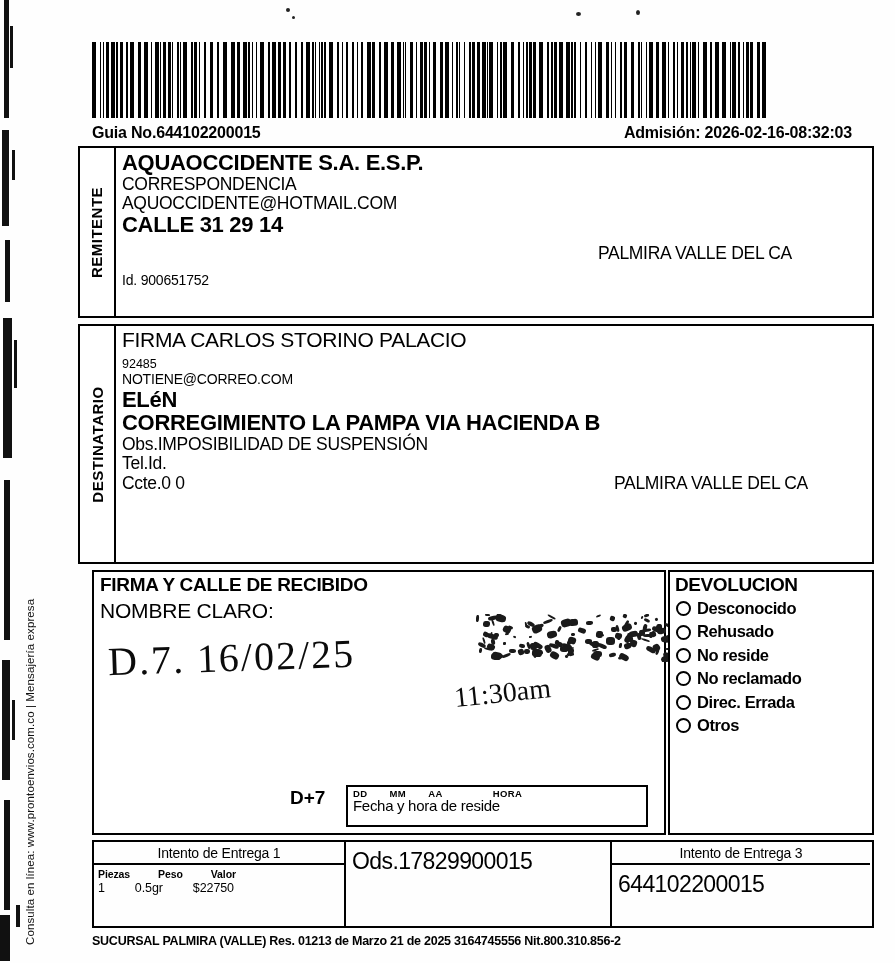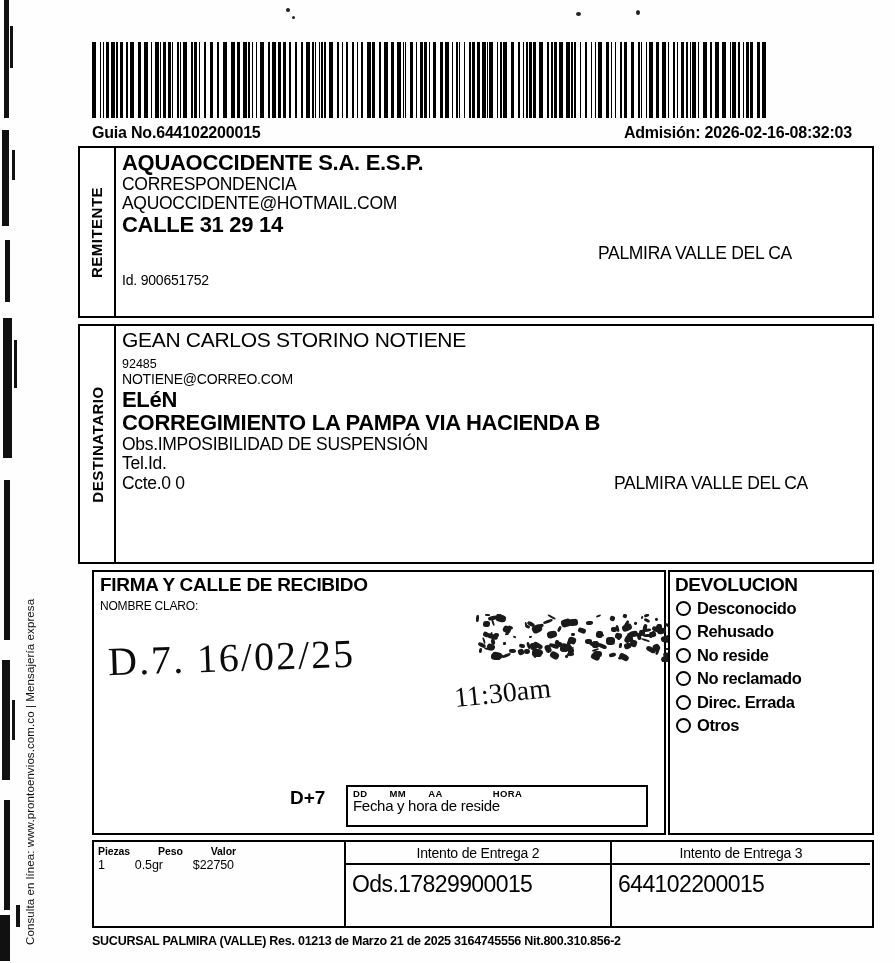--- a/index.html
+++ b/index.html
@@ -121,21 +121,21 @@
   }
 
   
   .firma-title {
     font-size: 19px;
     font-weight: bold;
     letter-spacing: -0.3px;
     padding: 2px 0 0 6px;
   }
   .nombre-claro {
-    font-size: 12px;
+    font-size: 21px;
     letter-spacing: -0.2px;
     padding: 3px 0 0 6px;
   }
   .handwriting {
     position: absolute;
     font-family: "Liberation Serif", serif;
     color: #0b0b0b;
   }
   .hw1 {
     left: 14px; top: 62px;
@@ -586,21 +586,21 @@
       <div class="right-city" style="margin-top:6px;">PALMIRA VALLE DEL CA</div>
       <div class="line-sm" style="margin-top:8px;">Id. 900651752</div>
     </div>
   </div>
 
   <div class="box" id="destinatario-box">
     <div class="vlabel">
       <span>DESTINATARIO</span>
     </div>
     <div class="dest-body">
-      <div class="line-big" style="font-weight:normal;font-size:21px;">GEAN CARLOS STORINO NOTIENE</div>
+      <div class="line-big" style="font-weight:normal;font-size:21px;">FIRMA CARLOS STORINO PALACIO</div>
       <div class="line-xs" style="margin-top:6px;">92485</div>
       <div class="line-sm">NOTIENE@CORREO.COM</div>
       <div class="line-big">ELéN</div>
       <div class="line-big">CORREGIMIENTO LA PAMPA VIA HACIENDA B</div>
       <div class="line-norm">Obs.IMPOSIBILIDAD DE SUSPENSIÓN</div>
       <div class="line-norm">Tel.Id.</div>
       <div style="display:flex;align-items:baseline;">
         <div class="line-norm">Ccte.0 0</div>
         <div class="line-norm" style="margin-left:auto;padding-right:58px;">PALMIRA VALLE DEL CA</div>
       </div>
@@ -785,33 +785,33 @@
     </div>
     <div class="dev-item">
       <span class="circ"></span>
       <span>Otros</span>
     </div>
 
   </div>
 
   <div id="intentos">
     <div class="int-col c1">
+      <div class="int-head">Intento de Entrega 1</div>
       <div class="piezas-head">
         <span>Piezas</span>
         <span>Peso</span>
         <span>Valor</span>
       </div>
       <div class="piezas-vals">
         <span>1</span>
         <span>0.5gr</span>
         <span>$22750</span>
       </div>
     </div>
     <div class="int-col c2">
-      <div class="int-head">Intento de Entrega 2</div>
       <div class="ods">Ods.17829900015</div>
     </div>
     <div class="int-col c3">
       <div class="int-head">Intento de Entrega 3</div>
       <div class="ods">644102200015</div>
     </div>
   </div>
 
   <div class="footer">SUCURSAL PALMIRA (VALLE) Res. 01213 de Marzo 21 de 2025  3164745556 Nit.800.310.856-2</div>
 </div>

